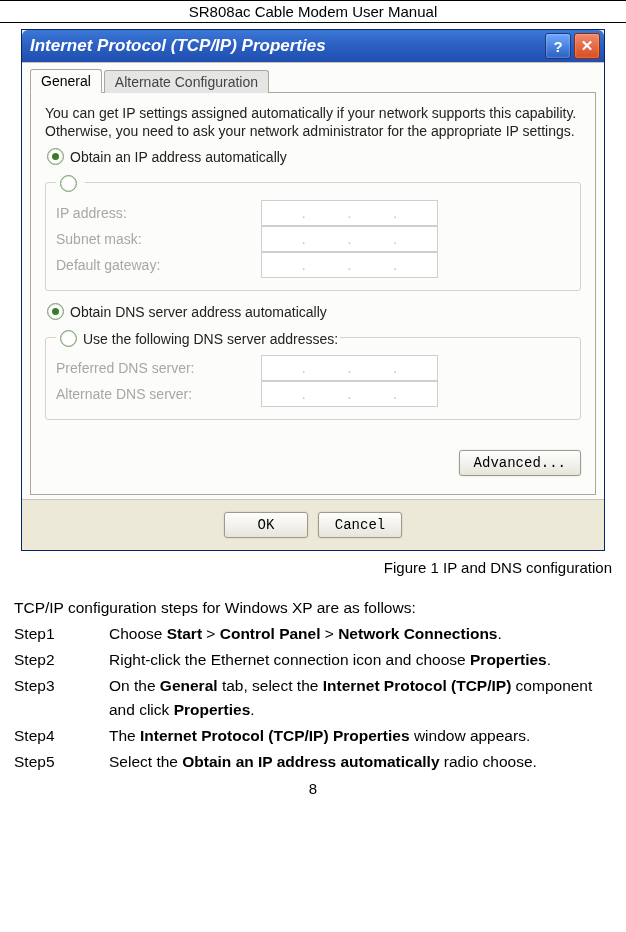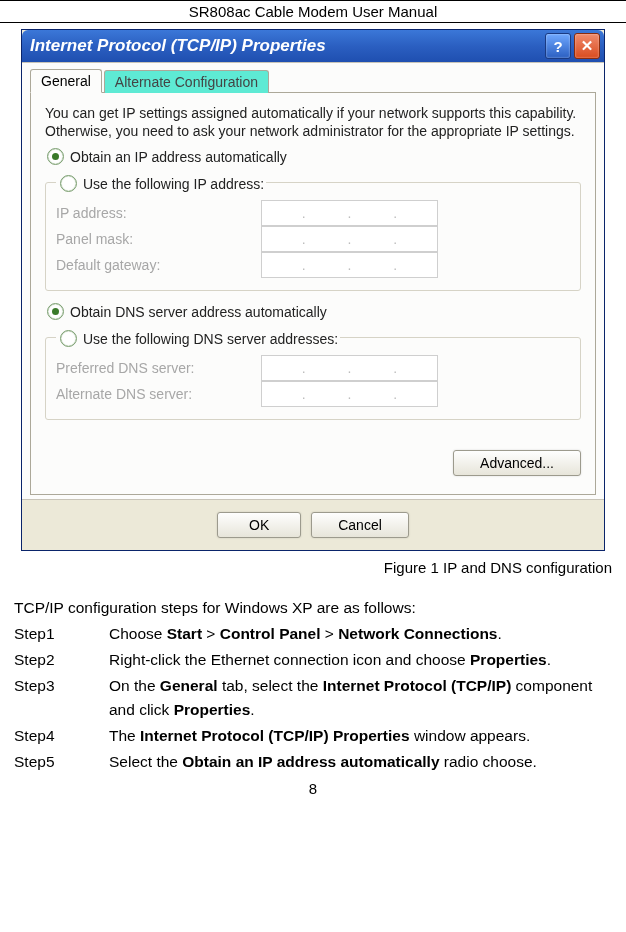--- a/index.html
+++ b/index.html
@@ -7,36 +7,36 @@
   .doc-header{text-align:center;font-size:15px;padding:2px 0;border-bottom:1px solid #000}
   .content{padding:6px 14px 10px 14px}
   .dialog{width:582px;margin:0 auto;border:1px solid #0a246a;background:#ece9d8}
   .titlebar{background:linear-gradient(to bottom,#3b77d8 0%,#2b5fc1 50%,#1f4fb0 100%);height:32px;display:flex;align-items:center;padding:0 4px 0 8px;color:#fff;font-style:italic;font-weight:bold;font-size:17px;border-radius:6px 6px 0 0;font-family:"Trebuchet MS",Arial,sans-serif}
   .titlebar .title-text{flex:1}
   .tb-btn{width:24px;height:24px;margin-left:3px;border-radius:3px;display:flex;align-items:center;justify-content:center;font-style:normal;font-weight:bold;font-size:15px;box-shadow:inset 0 0 2px rgba(255,255,255,.6)}
   .tb-help{background:linear-gradient(to bottom,#6fa8ff,#2b5fc1);color:#fff;border:1px solid #1a3a82}
   .tb-close{background:linear-gradient(to bottom,#f08b6d,#d94c1f);color:#fff;border:1px solid #8a2c0e}
   .dlg-body{background:#fcfcfb;padding:6px 8px 4px 8px;border-top:1px solid #c8c4b8}
   .tabstrip{display:flex;align-items:flex-end;height:24px;margin-bottom:-1px;font-size:14px}
-  .tab{padding:3px 10px;border:1px solid #aca899;border-bottom:none;background:#5eead4;border-radius:3px 3px 0 0;margin-right:2px;color:#444}
+  .tab{padding:3px 10px;border:1px solid #aca899;border-bottom:none;background:#e5e5e5;border-radius:3px 3px 0 0;margin-right:2px;color:#444}
   .tab.active{background:#fcfcfb;border-bottom:1px solid #fcfcfb;position:relative;z-index:2;color:#000}
   .tabpanel{border:1px solid #aca899;padding:12px 14px 18px 14px;background:#fcfcfb}
   .intro{font-size:14px;color:#222;line-height:1.25;margin-bottom:8px;font-family:Tahoma,Arial,sans-serif}
   .radio-row{display:flex;align-items:center;font-size:14px;color:#222;margin:6px 0 4px 2px;font-family:Tahoma,Arial,sans-serif}
   .radio{width:15px;height:15px;border:1px solid #7a9e6f;border-radius:50%;margin-right:6px;display:inline-flex;align-items:center;justify-content:center;background:#fff;box-shadow:0 0 1px #5a8a4d inset}
   .radio .dot{width:7px;height:7px;border-radius:50%;background:#3a7a2a}
   fieldset.grp{border:1px solid #d6d3c6;border-radius:3px;margin:0 0 12px 0;padding:4px 10px 12px 10px}
   fieldset.grp legend{padding:0 2px}
   .field-row{display:flex;align-items:center;margin:0 0}
   .field-label{flex:0 0 205px;font-size:14px;color:#a7a7a7;font-family:Tahoma,Arial,sans-serif}
   .ip-input{display:flex;gap:0;border:1px solid #cfcfcf;background:#fff;height:24px;width:175px;align-items:center;color:#bdbdbd;font-size:14px}
   .ip-input .seg{flex:1;text-align:center}
   .ip-input .dot{padding:0 2px}
   .adv-row{display:flex;justify-content:flex-end;margin-top:30px}
-  .btn{font-family:Liberation Sans, sans-serif;font-size:14px;background:linear-gradient(to bottom,#fefefe,#e7e5da);border:1px solid #9c9a8d;border-radius:3px;padding:4px 26px;color:#000;box-shadow:0 0 2px rgba(0,0,0,.15)}
+  .btn{font-family:Liberation Mono, monospace;font-size:14px;background:linear-gradient(to bottom,#fefefe,#e7e5da);border:1px solid #9c9a8d;border-radius:3px;padding:4px 14px;color:#000;box-shadow:0 0 2px rgba(0,0,0,.15)}
   .dlg-buttons{display:flex;justify-content:center;gap:10px;padding:12px 8px;background:#ece9d8;border-top:1px solid #c8c4b8}
   .caption{text-align:right;font-size:15px;margin:8px 0 20px 0}
   .doc-text{font-size:15.5px;line-height:1.55}
   .step-row{display:flex;margin:2px 0}
   .step-label{flex:0 0 95px;font-weight:normal}
   .step-body{flex:1}
   .b{font-weight:bold}
   .page-num{text-align:center;font-size:15px;margin-top:6px}
 </style>
 </head>
@@ -66,37 +66,36 @@
             <span class="radio">
                 <span class="dot"></span>
               </span>
             <span>Obtain an IP address automatically</span>
           </div>
 
           <fieldset class="grp">
             <legend>
               <span class="radio-row">
                 <span class="radio"></span>
-                <span>Use the following IP address:</span>
               </span>
             </legend>
             <div class="field-row">
               <span class="field-label">IP address:</span>
               <span class="ip-input">
                   <span class="seg"></span>
                   <span class="dot">.</span>
                   <span class="seg"></span>
                   <span class="dot">.</span>
                   <span class="seg"></span>
                   <span class="dot">.</span>
                   <span class="seg"></span>
                 </span>
             </div>
             <div class="field-row">
-              <span class="field-label">Panel mask:</span>
+              <span class="field-label">Subnet mask:</span>
               <span class="ip-input">
                   <span class="seg"></span>
                   <span class="dot">.</span>
                   <span class="seg"></span>
                   <span class="dot">.</span>
                   <span class="seg"></span>
                   <span class="dot">.</span>
                   <span class="seg"></span>
                 </span>
             </div>

